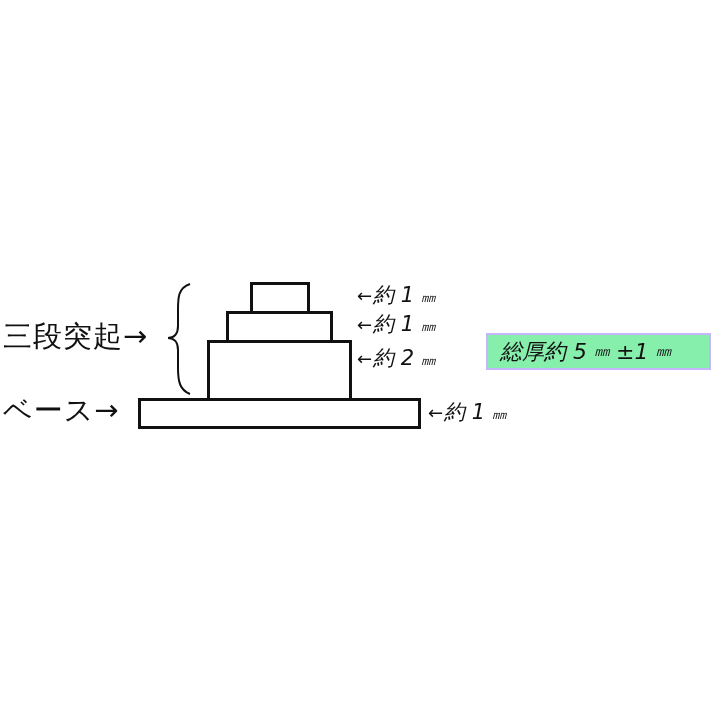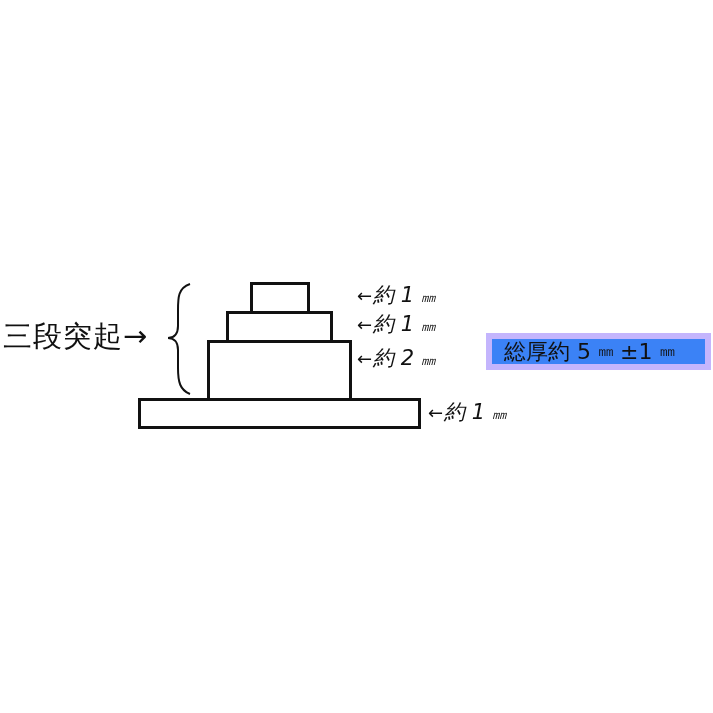--- a/index.html
+++ b/index.html
@@ -5,42 +5,45 @@
     html, body { margin: 0; padding: 0; background: #ffffff; }
     body { width: 713px; height: 713px; position: relative; overflow: hidden;
            font-family: "DejaVu Sans", "Liberation Sans", sans-serif; color: #111111; }
     .canvas { position: absolute; left: 0; top: 0; width: 713px; height: 713px; }
     .block { position: absolute; box-sizing: border-box; border: 3px solid #111111; background: #ffffff; }
     .label { position: absolute; white-space: nowrap; line-height: 1; }
     .big-label { font-size: 29px; letter-spacing: 1px; }
     .dim-label { font-size: 21px; font-style: italic; }
     .dim-label .arrow { font-size: 18px; margin-right: 1px; }
     .dim-label .unit { font-size: 15px; letter-spacing: -1px; }
-    .total-box { position: absolute; box-sizing: border-box; border: 6px solid #c4b5fd;
-                 background: #3b82f6; display: flex; align-items: center; padding-left: 12px;
-                 font-size: 22px; white-space: nowrap; }
+    .total-box { position: absolute; box-sizing: border-box; border: 2px solid #c4b5fd;
+                 background: #86efac; display: flex; align-items: center; padding-left: 12px;
+                 font-size: 22px; white-space: nowrap; font-style: italic; }
     .total-box .unit { font-size: 16px; letter-spacing: -1px; }
     svg { position: absolute; left: 0; top: 0; }
   </style>
 </head>
 <body>
 
 <div class="canvas">
 
   <div class="block" style="left:138px; top:398px; width:283px; height:31px;"></div>
   <div class="block" style="left:207px; top:340px; width:145px; height:61px;"></div>
   <div class="block" style="left:226px; top:311px; width:107px; height:32px;"></div>
   <div class="block" style="left:250px; top:282px; width:60px; height:32px;"></div>
 
   <svg width="713" height="713">
     <path d="M190 284 C 178 288, 178 298, 178 310 L 178 326 C 178 334, 174 338, 168 338 C 174 338, 178 342, 178 350 L 178 368 C 178 382, 180 390, 190 394" fill="none" stroke="#111111" stroke-width="2"></path>
   </svg>
 
   <div class="label big-label" style="left:3px; top:322px;">
     <span>三段突起</span><span>→</span>
+  </div>
+  <div class="label big-label" style="left:3px; top:396px;">
+    <span>ベース</span><span>→</span>
   </div>
 
   <div class="label dim-label" style="left:357px; top:285px;">
     <span class="arrow">←</span><span>約</span>
     <span>1</span>
     <span class="unit">㎜</span>
   </div>
   <div class="label dim-label" style="left:357px; top:314px;">
     <span class="arrow">←</span><span>約</span>
     <span>1</span>

